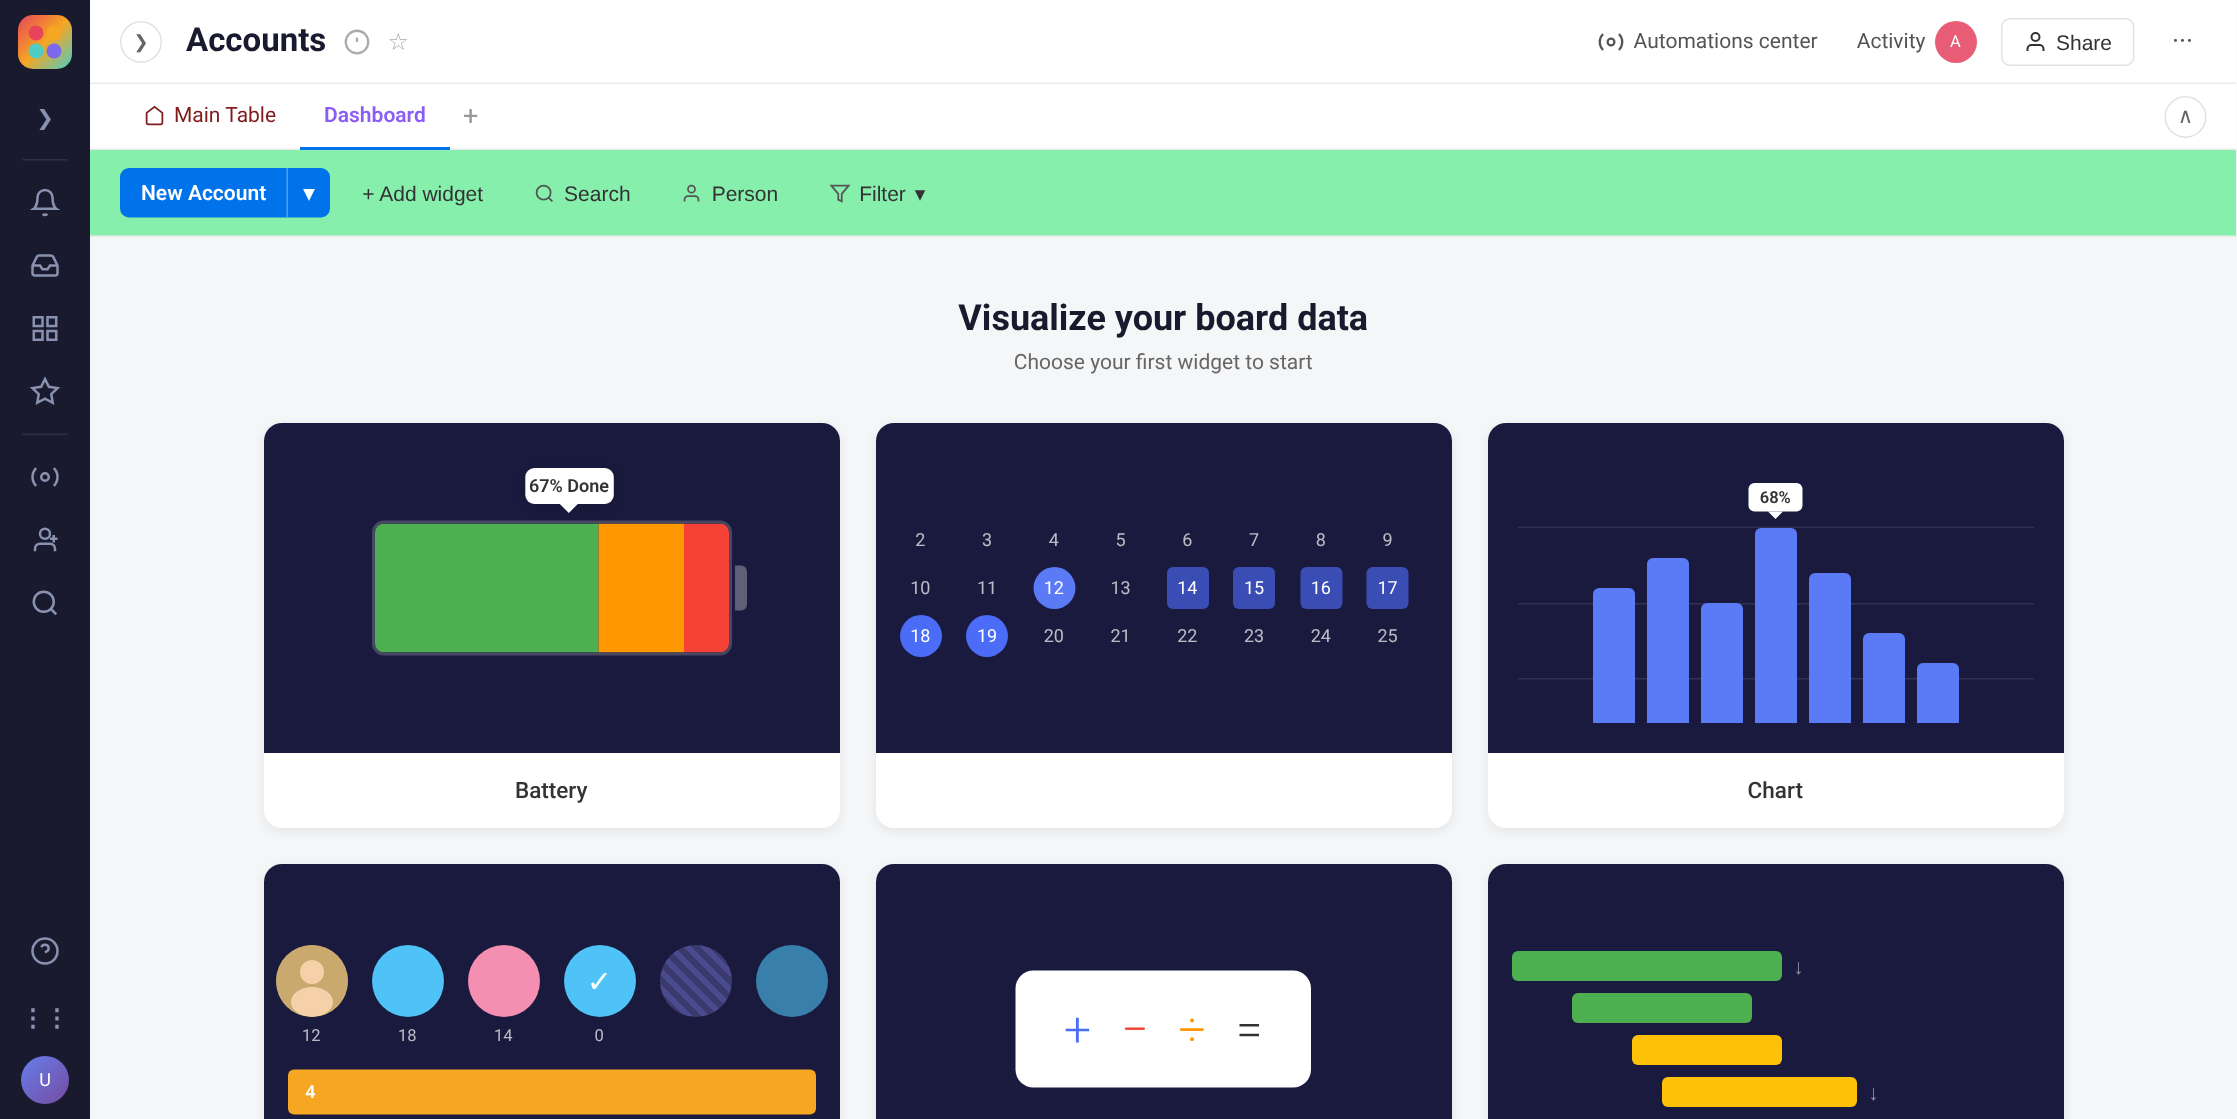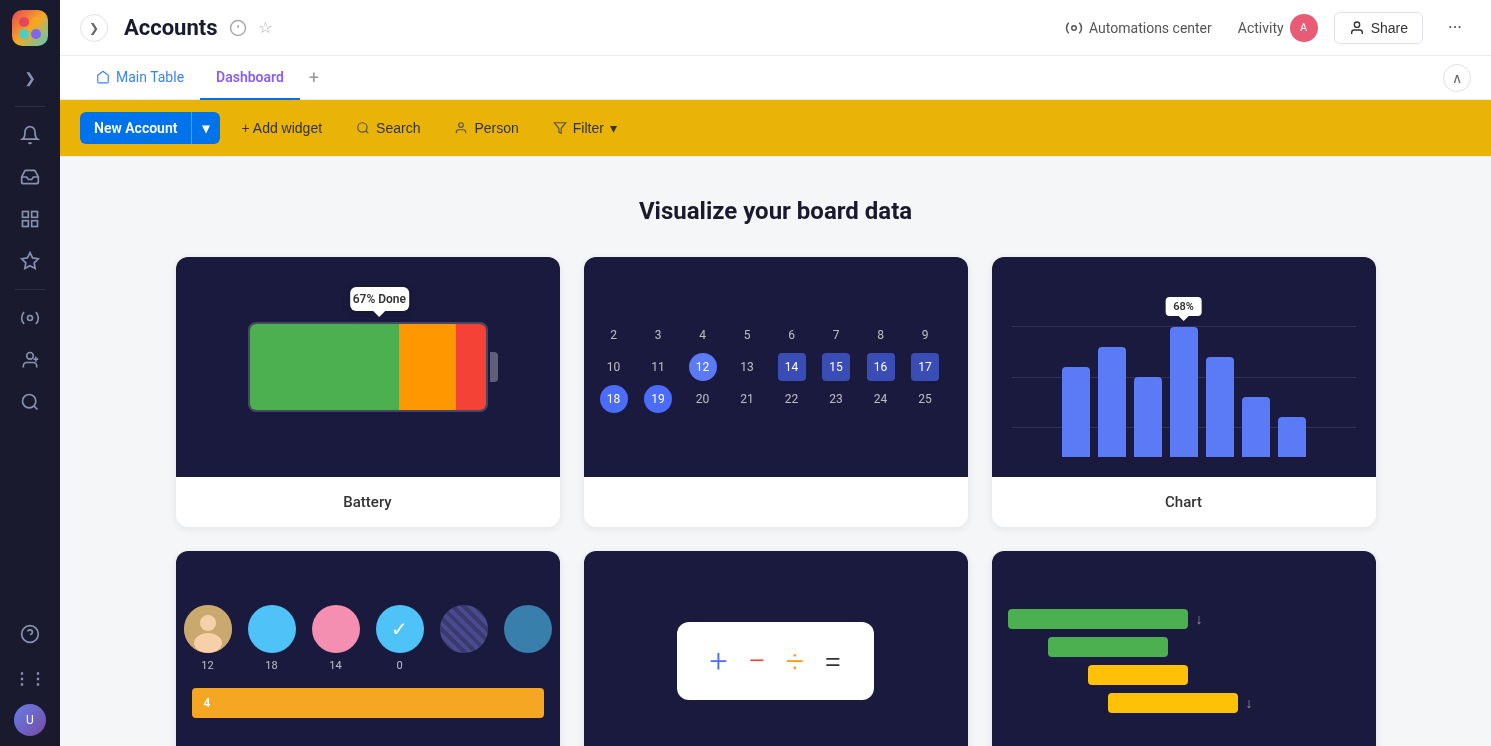--- a/index.html
+++ b/index.html
@@ -137,21 +137,21 @@
       height: 44px;
     }
     .tab {
       display: flex;
       align-items: center;
       gap: 6px;
       padding: 0 16px;
       height: 44px;
       cursor: pointer;
       font-size: 14px;
-      color: #3b82f6;
+      color: #7f1d1d;
       border-bottom: 2px solid transparent;
       margin-bottom: -1px;
     }
     .tab.active {
       color: #8b5cf6;
       border-bottom: 2px solid #0073ea;
       font-weight: 600;
     }
     .tab-add {
       width: 28px; height: 28px;
@@ -170,21 +170,21 @@
       cursor: pointer;
       color: #666;
       font-size: 14px;
     }
 
     
     .toolbar {
       display: flex;
       gap: 10px;
       padding: 12px 20px;
-      background: #eab308;
+      background: #86efac;
       border-bottom: 1px solid #e9ecef;
     }
     .new-account-btn {
       display: flex;
       align-items: center;
       background: #0073ea;
       color: white;
       border-radius: 6px;
       font-size: 14px;
       font-weight: 600;
@@ -677,20 +677,21 @@
         <polygon points="22 3 2 3 10 12.46 10 19 14 21 14 12.46 22 3"></polygon>
       </svg>
       <span>Filter</span>
       <span>▾</span>
     </button>
   </div>
 
   <div class="content">
     <div class="hero-text">
       <div class="hero-title">Visualize your board data</div>
+      <div class="hero-subtitle">Choose your first widget to start</div>
     </div>
 
     <div class="widget-grid">
 
       <div class="widget-card">
         <div class="widget-preview">
           <div class="battery-container">
             <div class="battery-tooltip">67% Done</div>
             <div style="position:relative; display:flex; align-items:center;">
               <div class="battery-bar">

